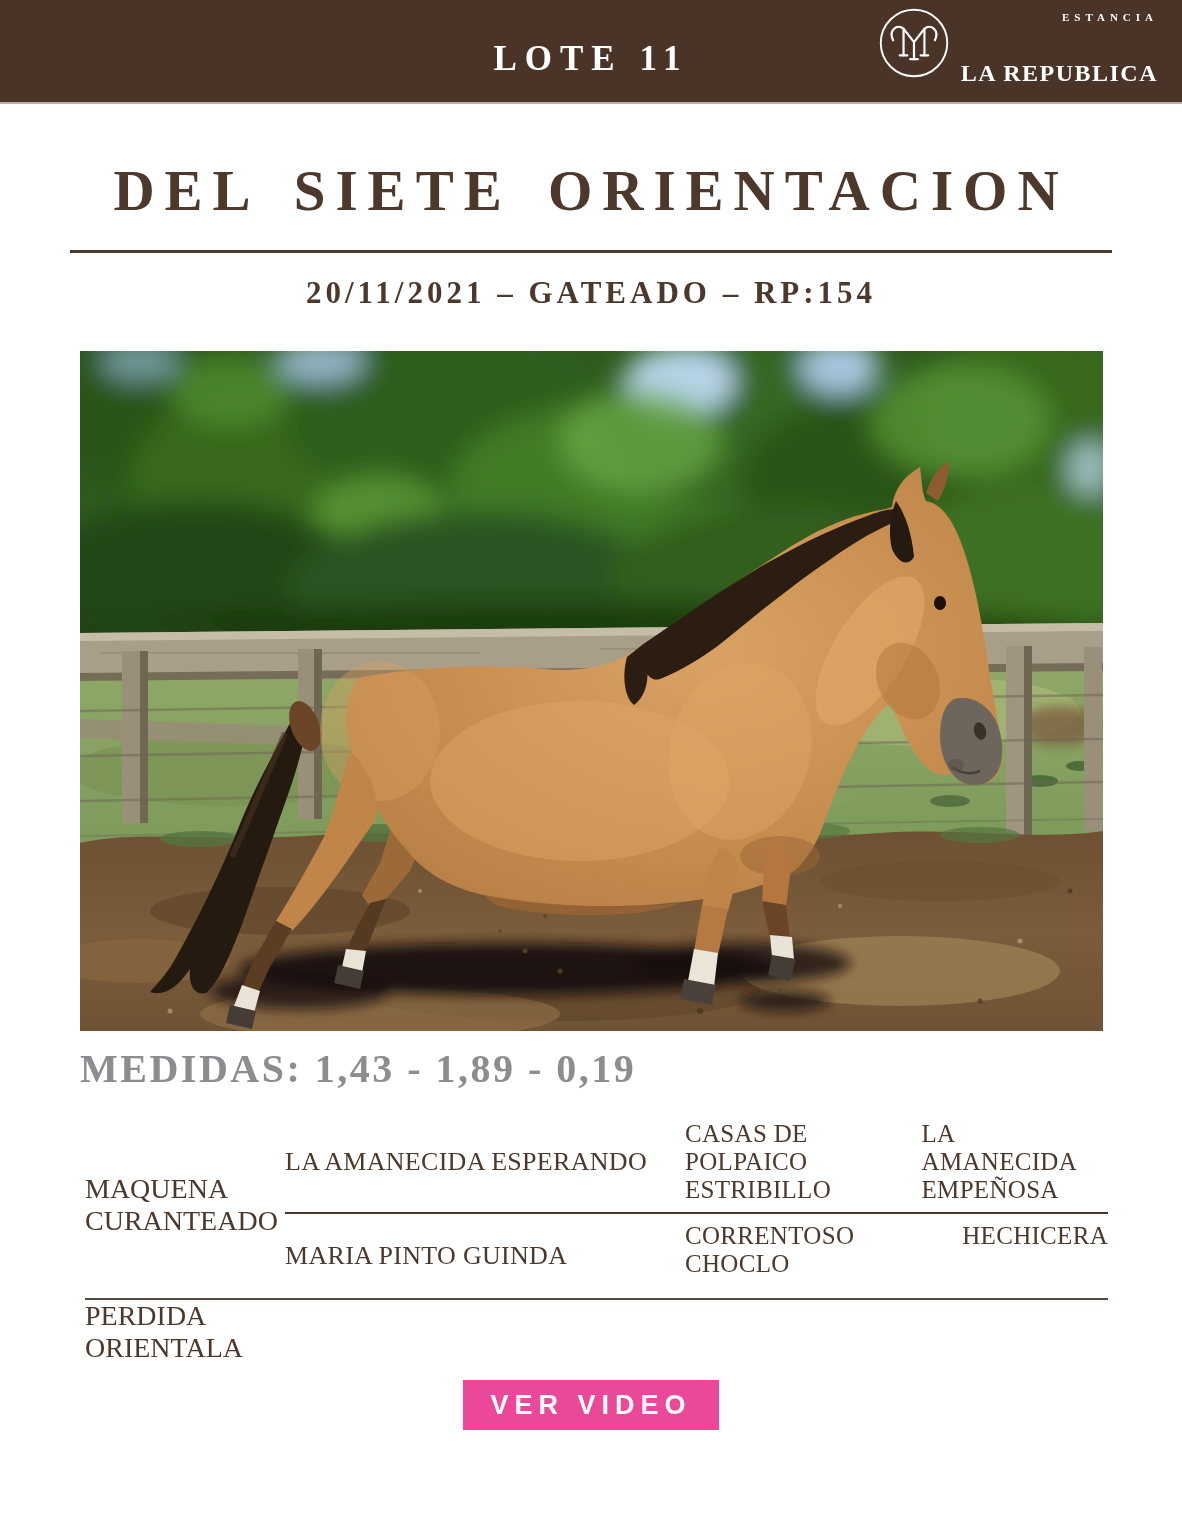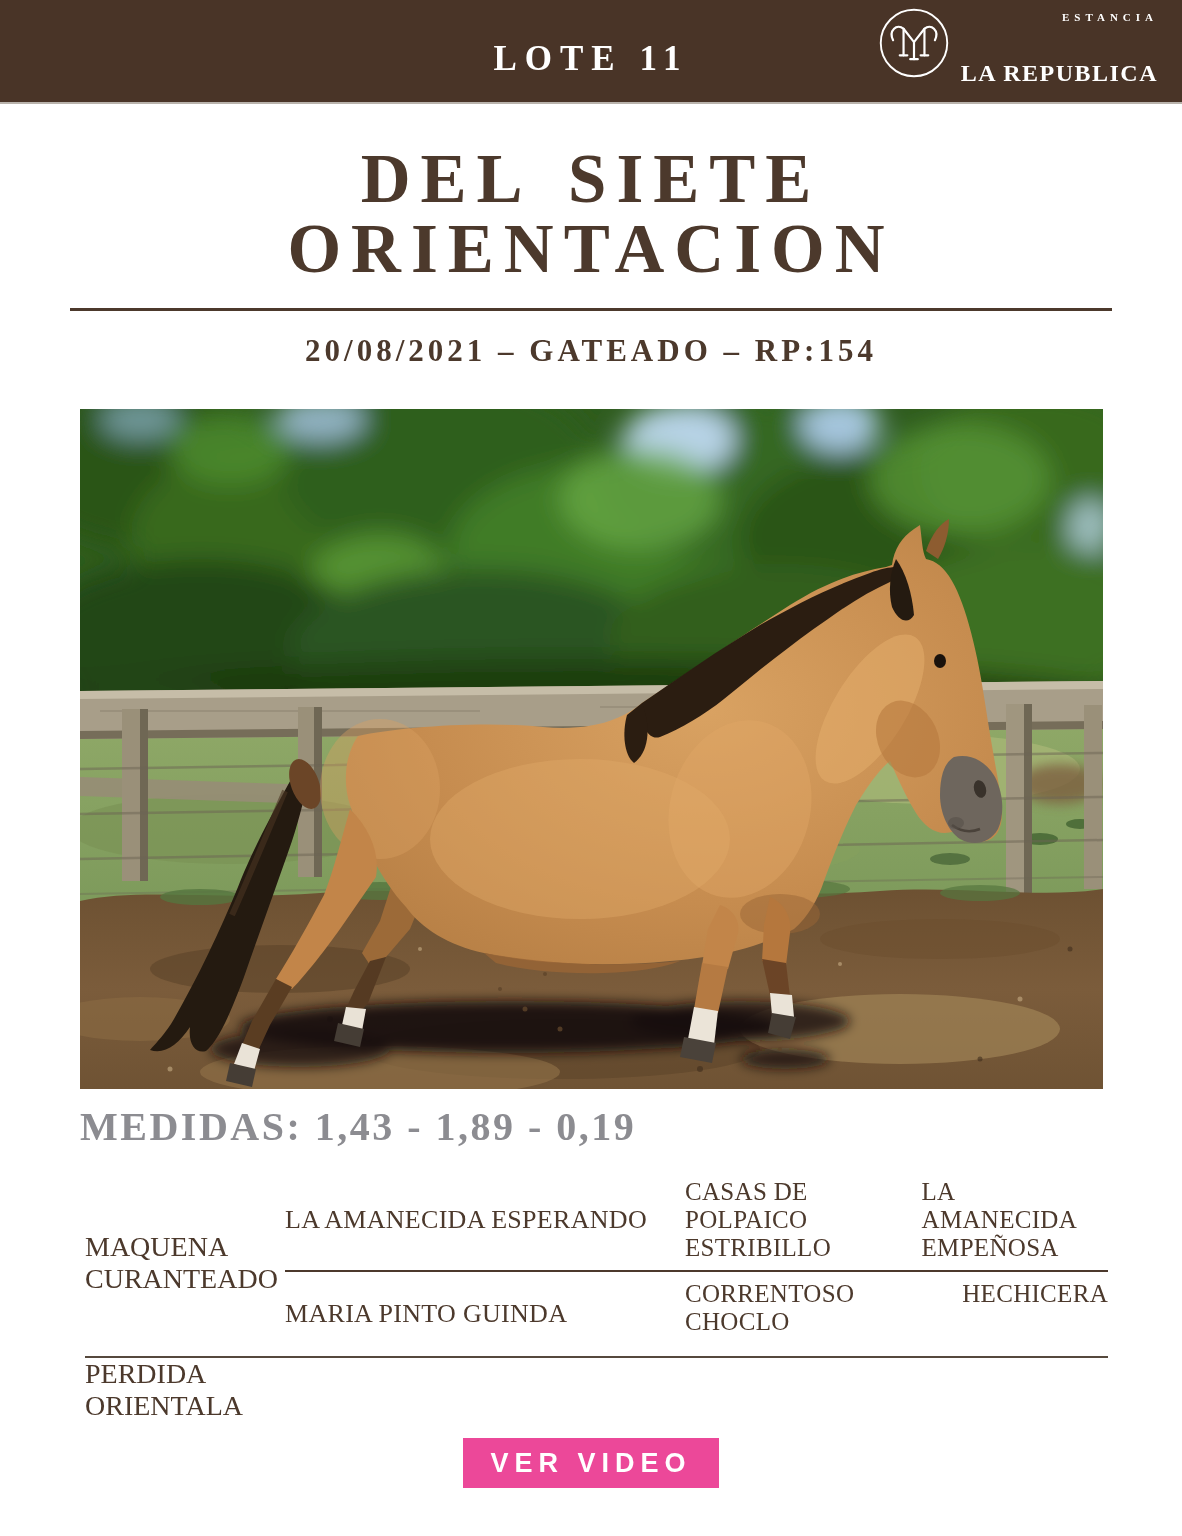--- a/index.html
+++ b/index.html
@@ -8,21 +8,21 @@
   
   .header{height:104px;background:#493427;position:relative;display:flex;align-items:center;justify-content:center;border-bottom:2px solid #b9b3ac;box-sizing:border-box;text-align:right;}
   .lot-title{color:#fff;font-size:35px;font-weight:bold;letter-spacing:8px;padding-top:16px;}
   .brand{position:absolute;right:24px;top:0;display:flex;align-items:center;gap:9px;color:#fff;}
   .brand svg{display:block;}
   .brand-text{display:flex;flex-direction:column;line-height:1.05;padding-top:12px;}
   .brand-estancia{font-size:11px;letter-spacing:5px;font-weight:bold;}
   .brand-name{font-size:24px;letter-spacing:1.5px;font-weight:bold;margin-top:37px;}
 
   
-  .page-title{margin:40px 40px 0;text-align:center;font-size:69px;font-weight:bold;letter-spacing:10px;word-spacing:12px;line-height:70px;}
+  .page-title{margin:52px 40px 0;text-align:center;font-size:57px;font-weight:bold;letter-spacing:10px;word-spacing:12px;line-height:70px;}
   .title-rule{border:none;border-top:3px solid #4c392c;margin:24px 70px 0;}
   .subtitle{margin-top:22px;text-align:center;font-size:31px;font-weight:bold;letter-spacing:4px;}
 
   
   .photo{margin:40px 0 0 80px;width:1023px;height:680px;line-height:0;}
 
   
   .medidas{margin:14px 0 0 80px;font-size:40px;font-weight:bold;letter-spacing:2.5px;color:#8c8c91;}
 
   
@@ -60,21 +60,21 @@
     </span>
     <div class="brand-text">
       <span class="brand-estancia">ESTANCIA</span>
       <span class="brand-name">LA REPUBLICA</span>
     </div>
   </div>
 </header>
 
 <h1 class="page-title">DEL SIETE ORIENTACION</h1>
 <hr class="title-rule">
-<div class="subtitle">20/08/2021 – GATEADO – RP:154</div>
+<div class="subtitle">20/11/2021 – GATEADO – RP:154</div>
 
 <figure class="photo" style="margin-block:0;margin-inline:0;margin:40px 0 0 80px;">
   <svg width="1023" height="680" viewBox="0 0 1023 680">
     <defs>
       <filter id="b13" x="-20%" y="-20%" width="140%" height="140%">
           <feGaussianBlur stdDeviation="13"></feGaussianBlur>
         </filter>
       <filter id="b6" x="-40%" y="-40%" width="180%" height="180%">
           <feGaussianBlur stdDeviation="6"></feGaussianBlur>
         </filter>

